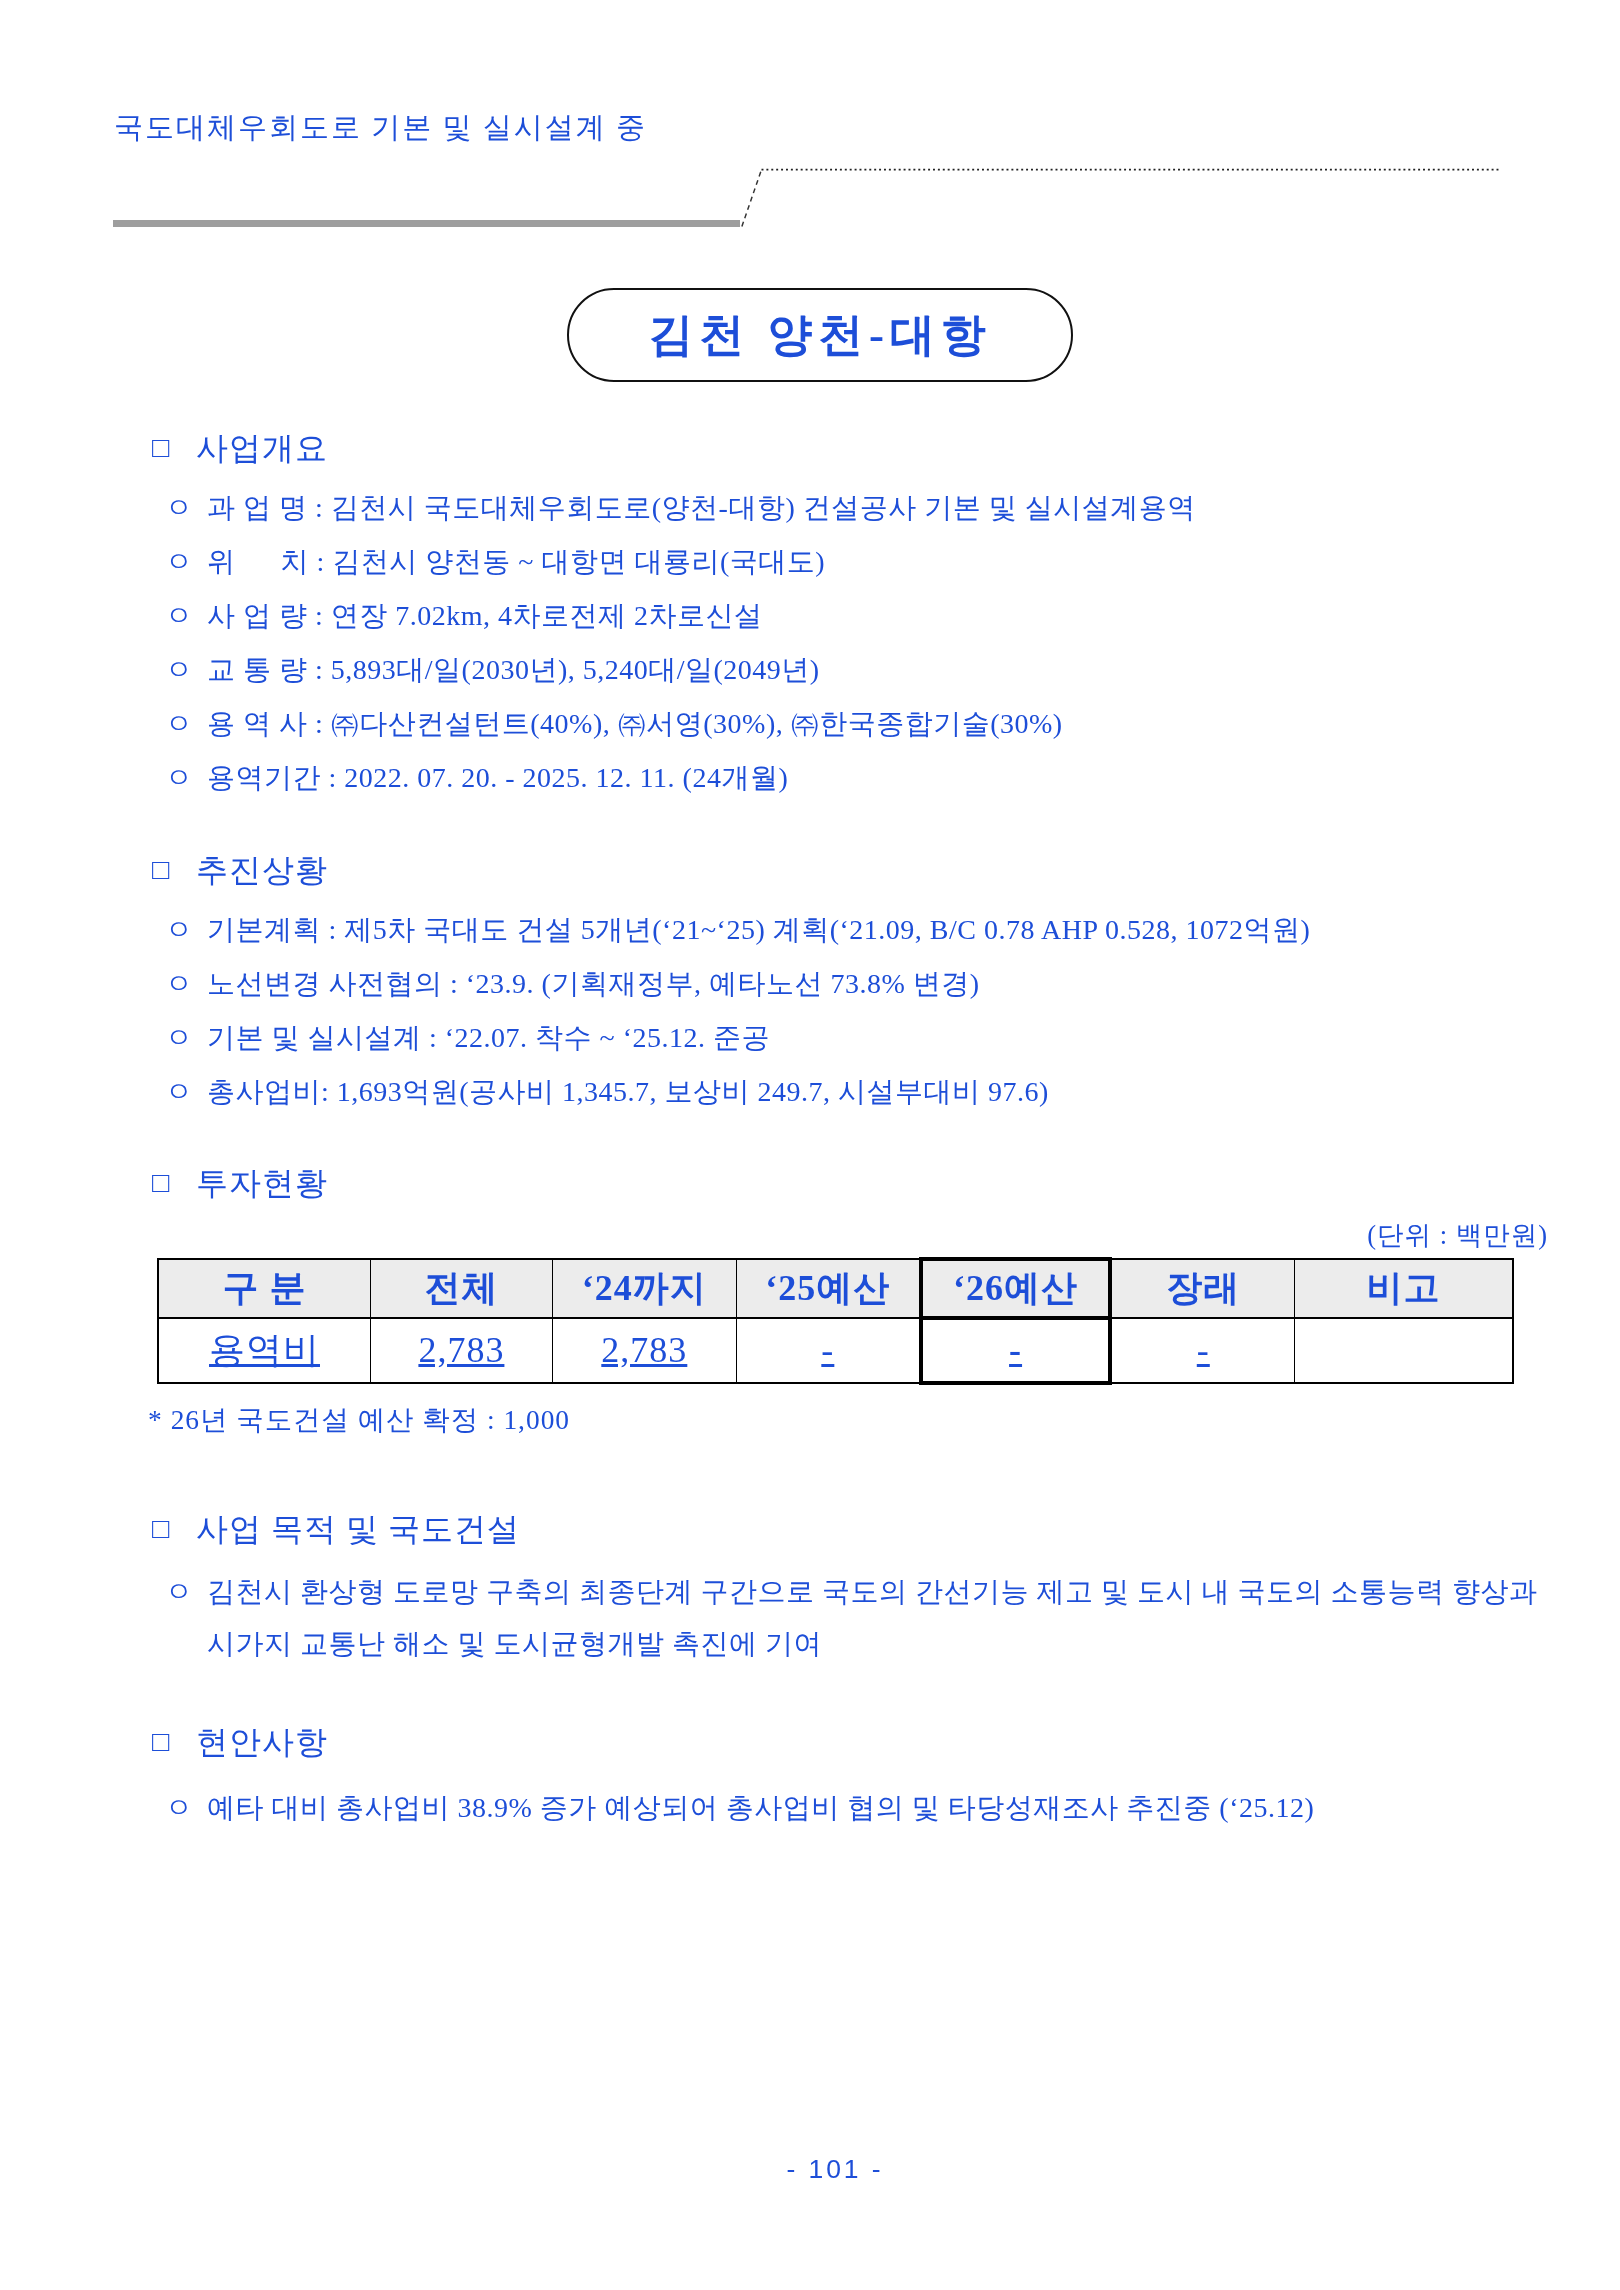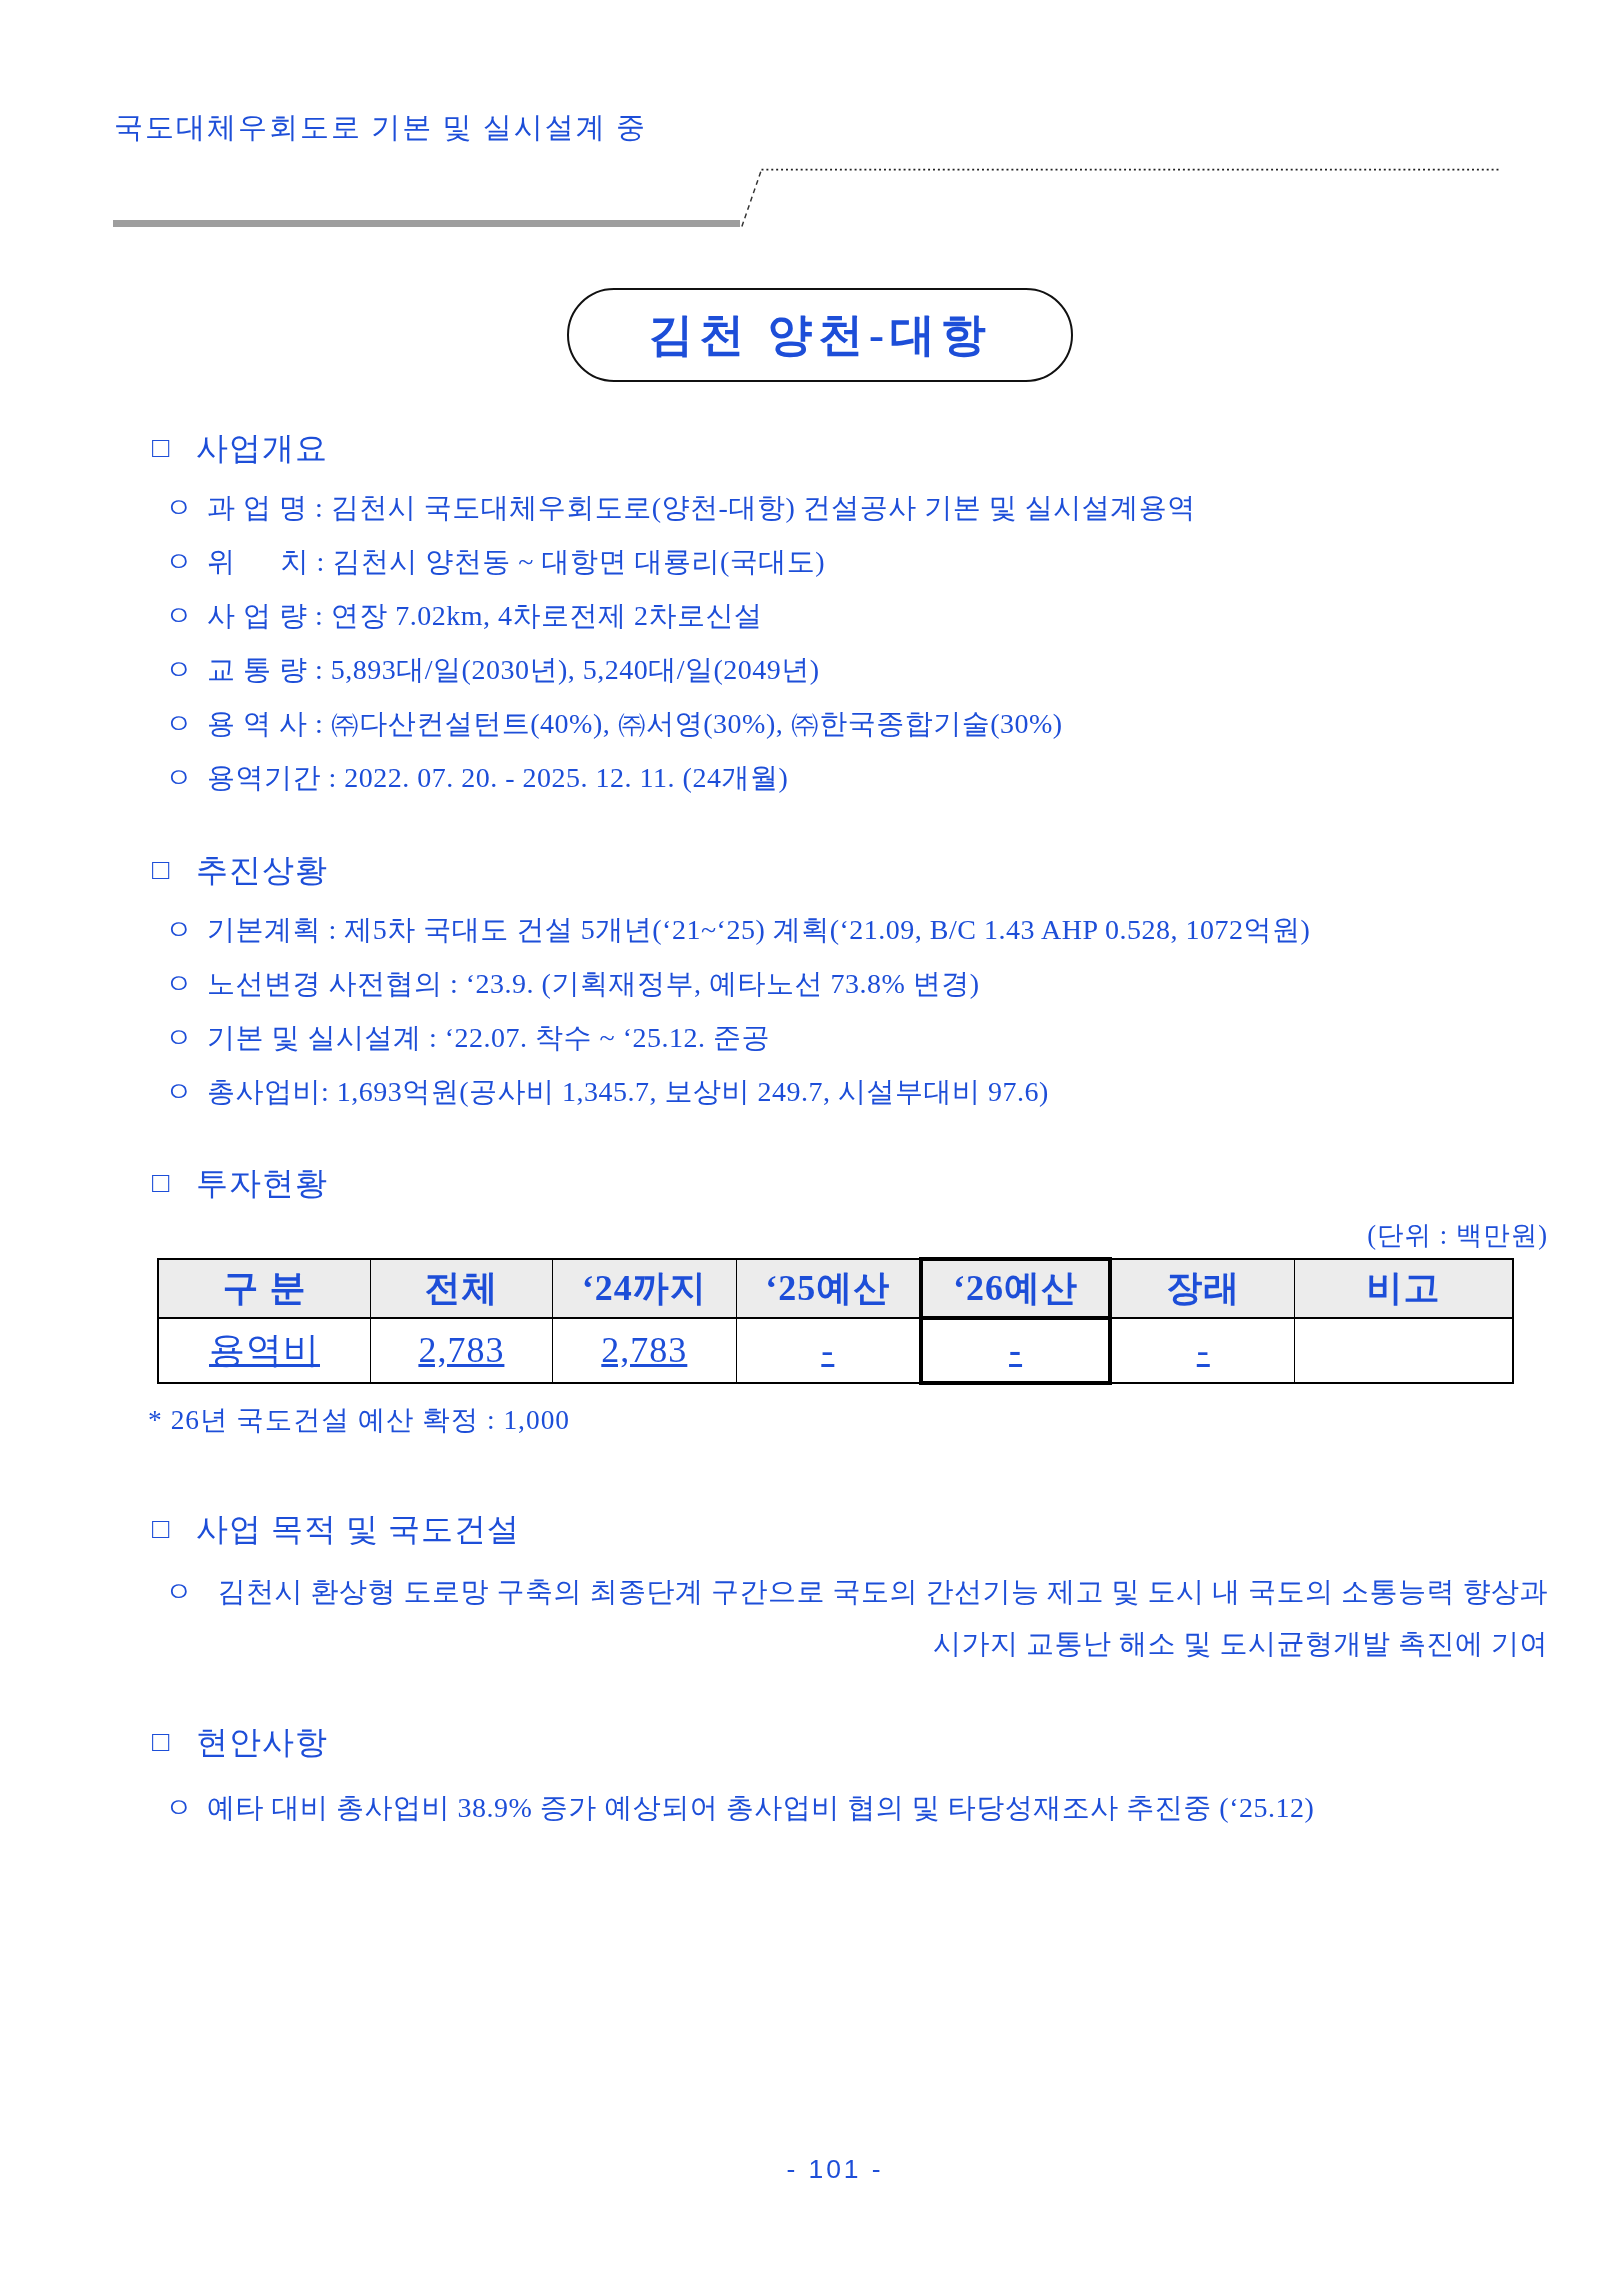--- a/index.html
+++ b/index.html
@@ -44,21 +44,21 @@
 
   .section-heading {
     display:flex; align-items:center; gap:25.5px;
     font-size:32px; letter-spacing:1px; height:45px;
   }
   .marker { font-size:29px; line-height:1; transform:translateY(-1px); }
 
   .items { margin-top:9.8px; }
   .item { display:flex; font-size:28px; line-height:54px; letter-spacing:0.5px; }
   .bullet { flex:none; width:55px; padding-left:12.7px; box-sizing:border-box; }
-  .item-text { white-space:pre-wrap;text-align:right; }
+  .item-text { white-space:pre-wrap; }
 
   #sec-purpose .item { line-height:52px; }
   #sec-purpose .items { margin-top:13.7px; }
   #sec-issues .item { line-height:62px; }
   #sec-issues .items { margin-top:11.8px; }
 
   
   .unit-label {
     text-align:right; font-size:26.5px; letter-spacing:1px;
     margin-top:7.8px; height:43px; line-height:43px;
@@ -142,21 +142,21 @@
   </section>
 
   <section class="section" id="sec-progress">
     <div class="section-heading">
       <span class="marker">□</span>
       <span>추진상황</span>
     </div>
     <div class="items">
       <div class="item">
         <span class="bullet">ㅇ</span>
-        <span class="item-text">기본계획 : 제5차 국대도 건설 5개년(‘21~‘25) 계획(‘21.09, B/C 1.43 AHP 0.528, 1072억원)</span>
+        <span class="item-text">기본계획 : 제5차 국대도 건설 5개년(‘21~‘25) 계획(‘21.09, B/C 0.78 AHP 0.528, 1072억원)</span>
       </div>
       <div class="item">
         <span class="bullet">ㅇ</span>
         <span class="item-text">노선변경 사전협의 : ‘23.9. (기획재정부, 예타노선 73.8% 변경)</span>
       </div>
       <div class="item">
         <span class="bullet">ㅇ</span>
         <span class="item-text">기본 및 실시설계 : ‘22.07. 착수 ~ ‘25.12. 준공</span>
       </div>
       <div class="item">

